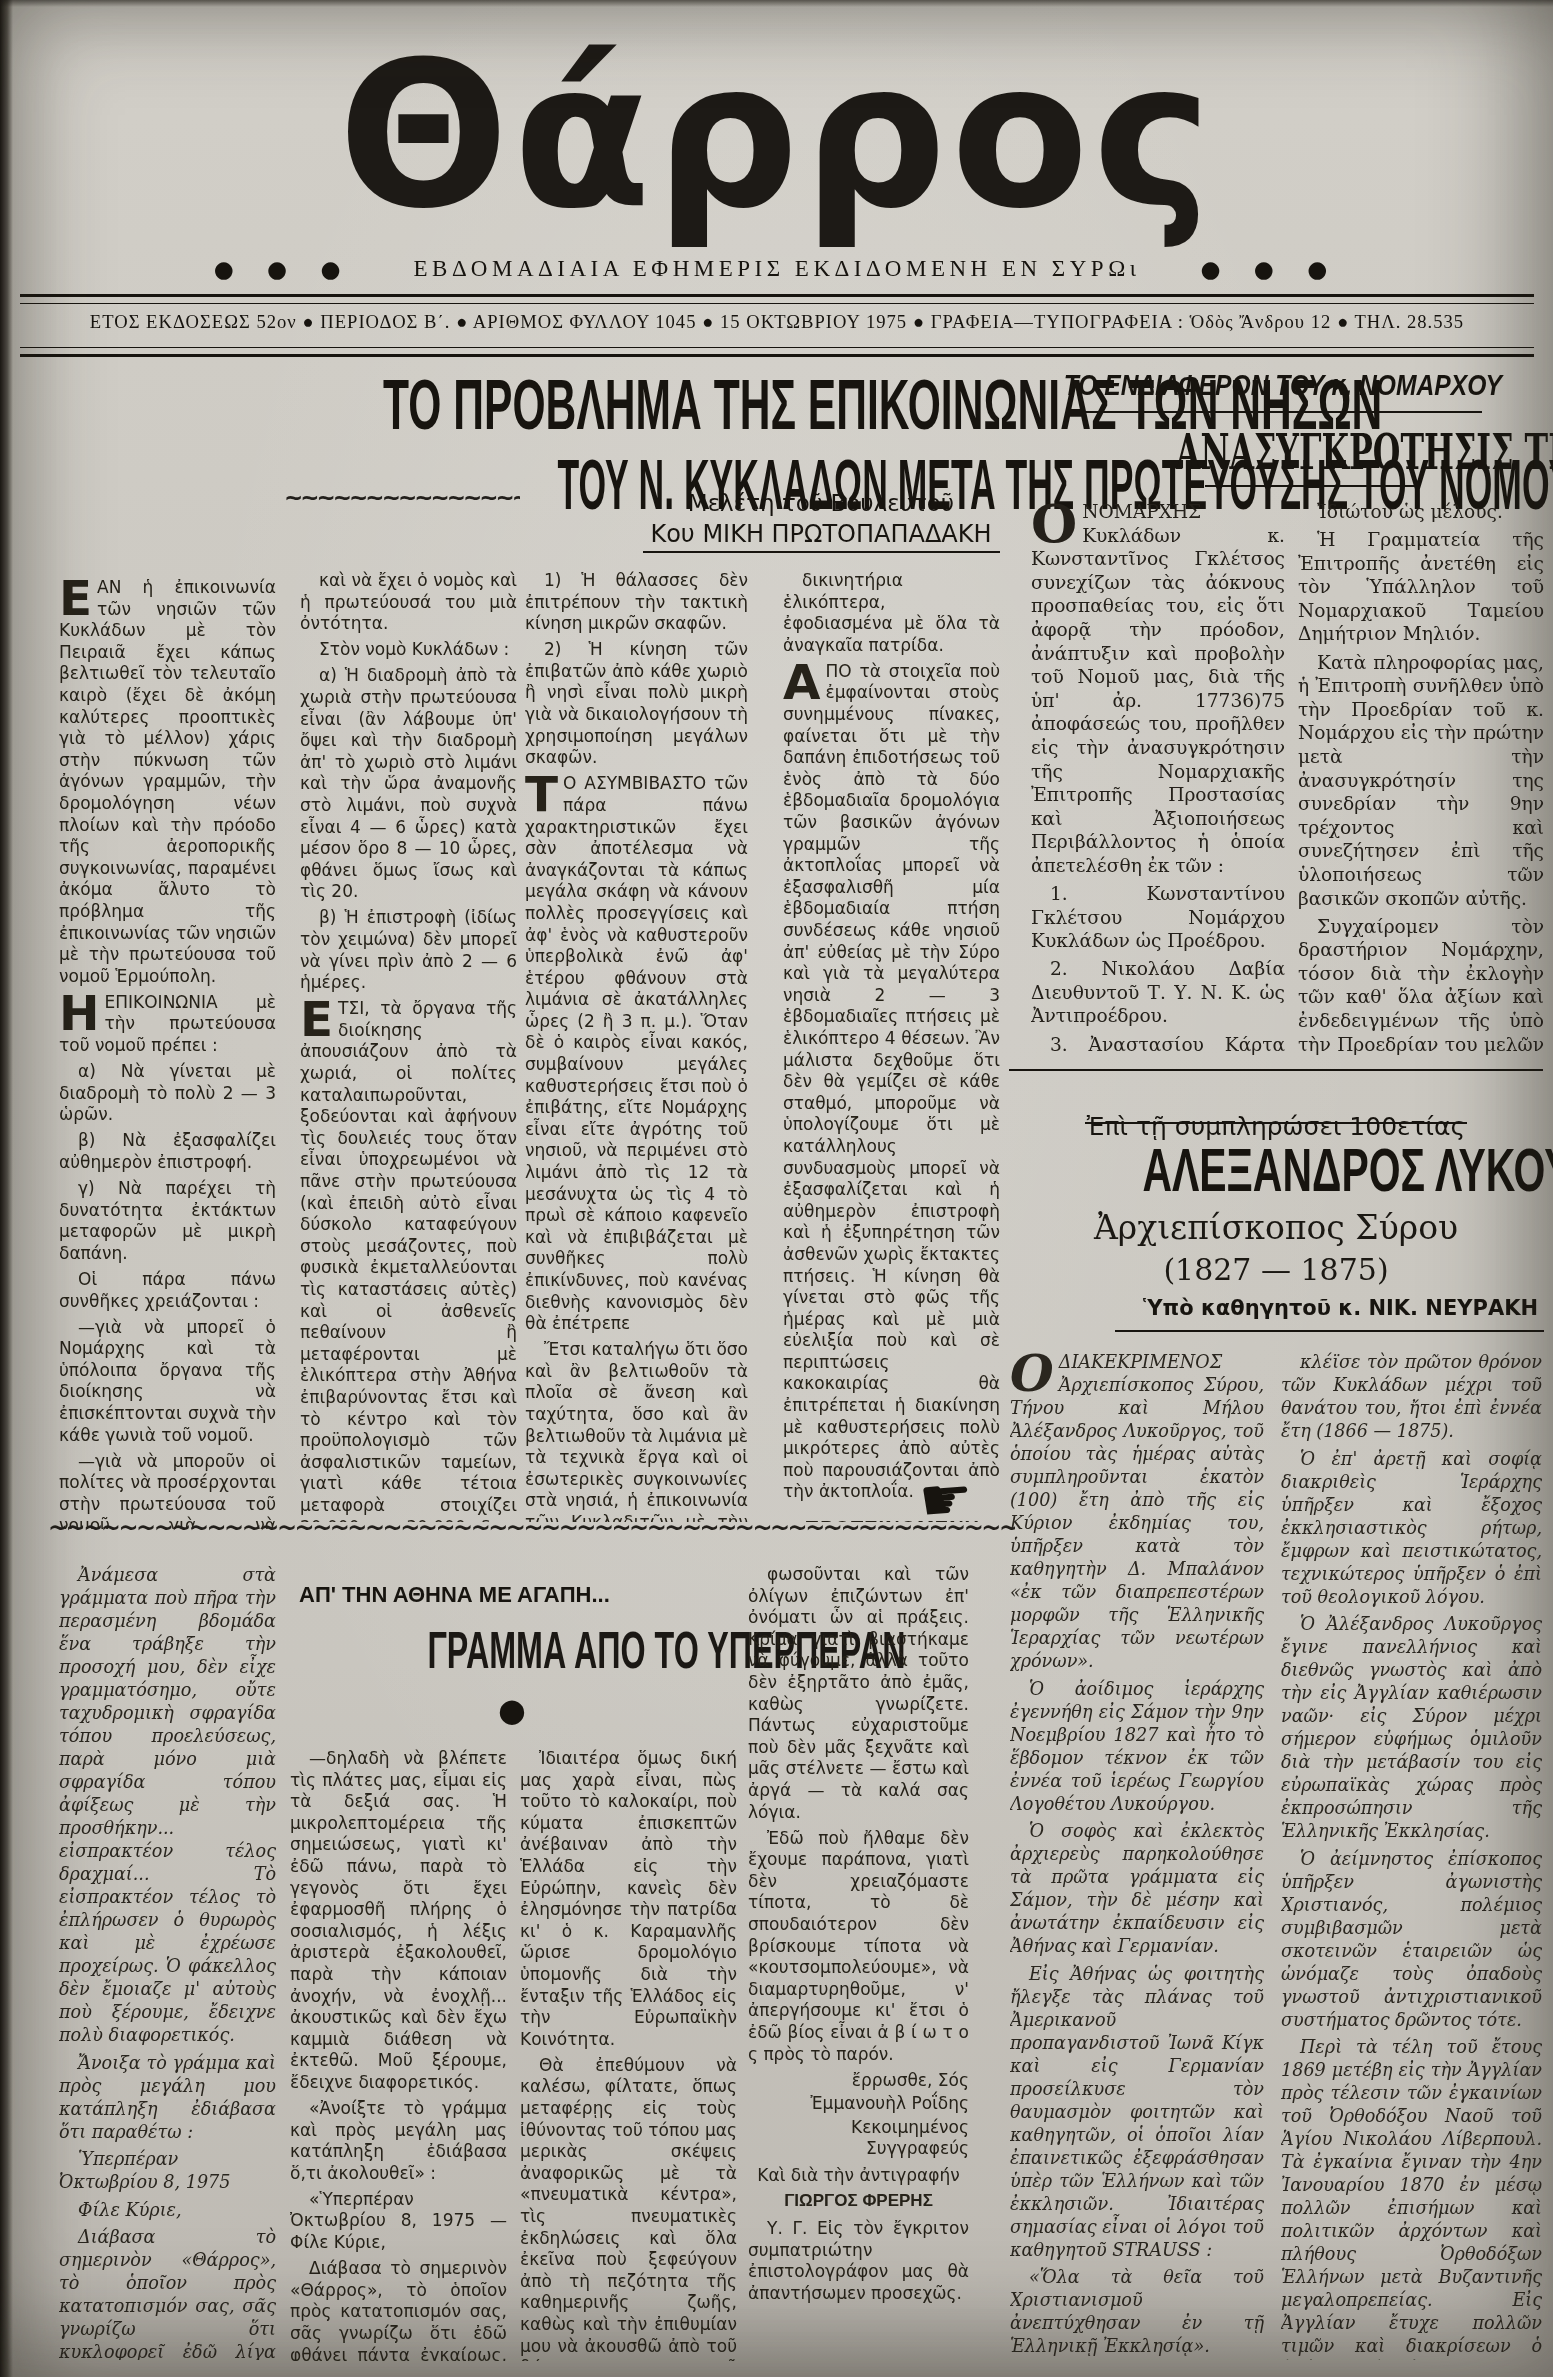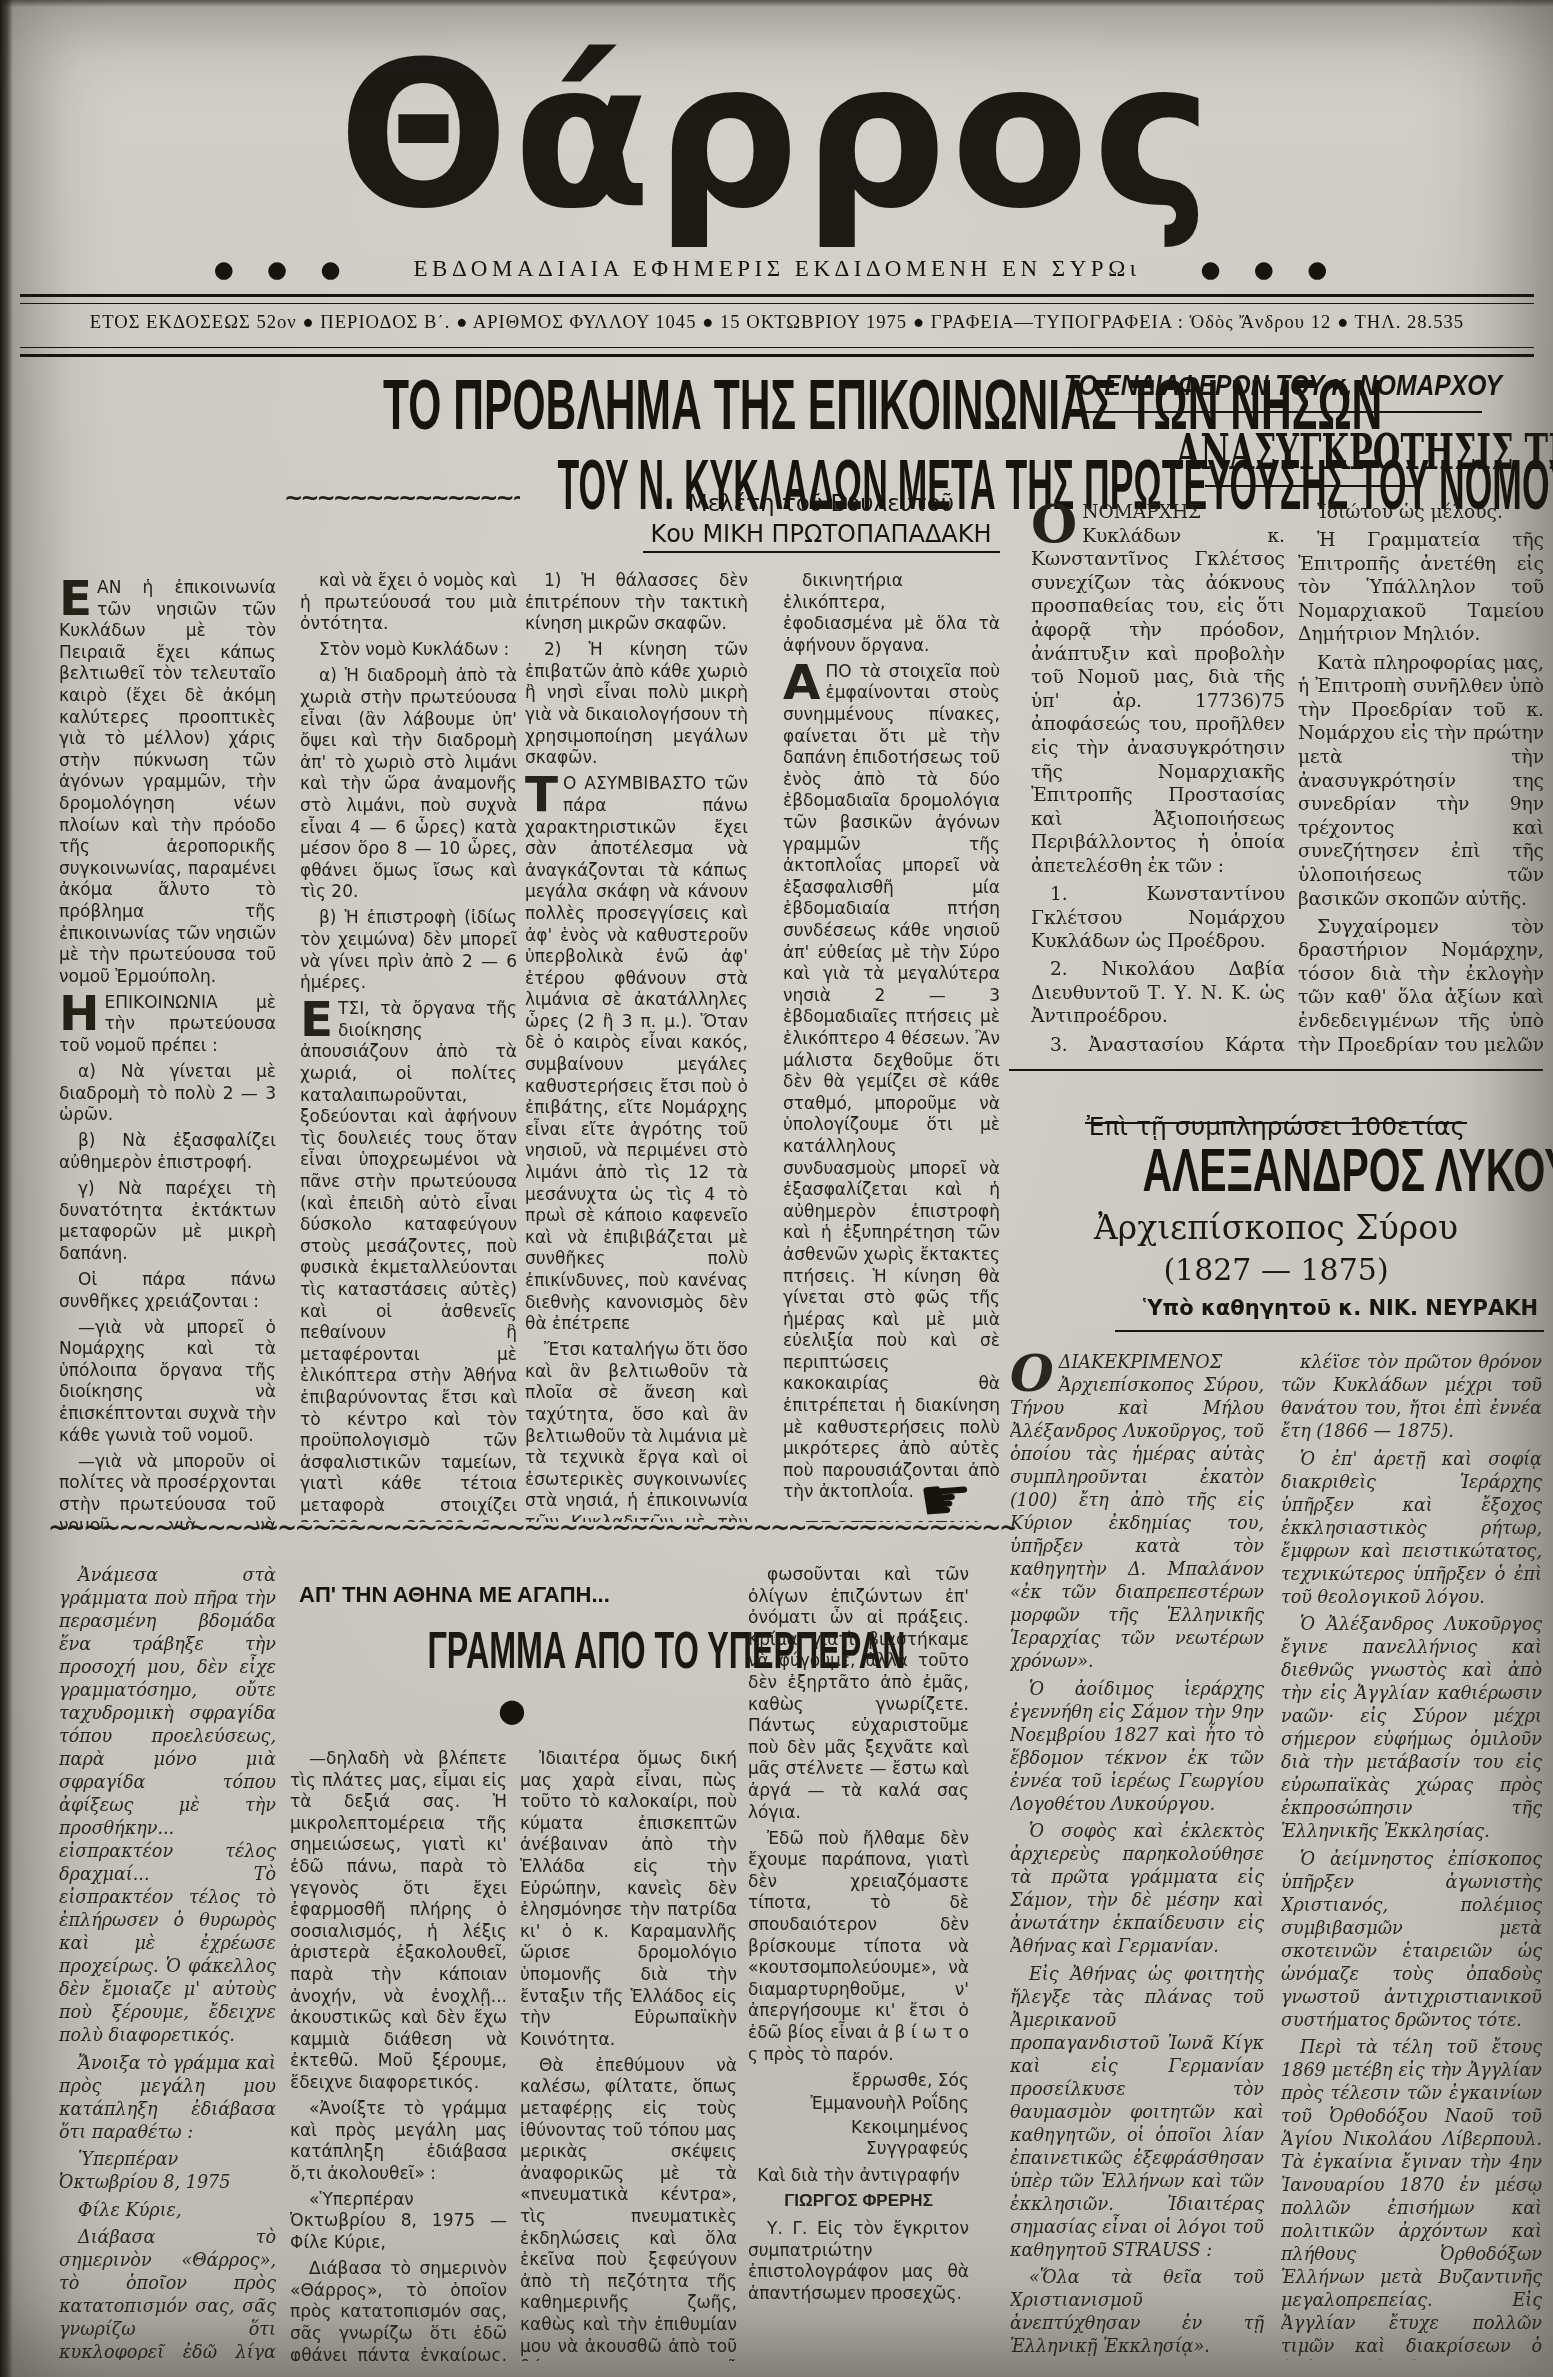--- a/index.html
+++ b/index.html
@@ -140,21 +140,21 @@
       <p>β) Ἡ ἐπιστροφὴ (ἰδίως τὸν χειμώνα) δὲν μπορεῖ νὰ γίνει πρὶν ἀπὸ 2 — 6 ἡμέρες.</p>
       <p class="dc">ΕΤΣΙ, τὰ ὄργανα τῆς διοίκησης ἀπουσιάζουν ἀπὸ τὰ χωριά, οἱ πολίτες καταλαιπωροῦνται, ξοδεύονται καὶ ἀφήνουν τὶς δουλειές τους ὅταν εἶναι ὑποχρεωμένοι νὰ πᾶνε στὴν πρωτεύουσα (καὶ ἐπειδὴ αὐτὸ εἶναι δύσκολο καταφεύγουν στοὺς μεσάζοντες, ποὺ φυσικὰ ἐκμεταλλεύονται τὶς καταστάσεις αὐτὲς) καὶ οἱ ἀσθενεῖς πεθαίνουν ἢ μεταφέρονται μὲ ἑλικόπτερα στὴν Ἀθήνα ἐπιβαρύνοντας ἔτσι καὶ τὸ κέντρο καὶ τὸν προϋπολογισμὸ τῶν ἀσφαλιστικῶν ταμείων, γιατὶ κάθε τέτοια μεταφορὰ στοιχίζει 20.000 — 30.000 δρχ. (Τὸ 1974 ἡ συνολικὴ δαπάνη γιὰ μεταφορὰ ἀσθενῶν ἦταν 3.000.000 δρχ.).</p>
     </div>
   <div class="col sansbody" style="left:525px;top:570px;width:223px;height:952px;">
       <p>1) Ἡ θάλασσες δὲν ἐπιτρέπουν τὴν τακτικὴ κίνηση μικρῶν σκαφῶν.</p>
       <p>2) Ἡ κίνηση τῶν ἐπιβατῶν ἀπὸ κάθε χωριὸ ἢ νησὶ εἶναι πολὺ μικρὴ γιὰ νὰ δικαιολογήσουν τὴ χρησιμοποίηση μεγάλων σκαφῶν.</p>
       <p class="dc">ΤΟ ΑΣΥΜΒΙΒΑΣΤΟ τῶν πάρα πάνω χαρακτηριστικῶν ἔχει σὰν ἀποτέλεσμα νὰ ἀναγκάζονται τὰ κάπως μεγάλα σκάφη νὰ κάνουν πολλὲς προσεγγίσεις καὶ ἀφ' ἑνὸς νὰ καθυστεροῦν ὑπερβολικὰ ἐνῶ ἀφ' ἑτέρου φθάνουν στὰ λιμάνια σὲ ἀκατάλληλες ὧρες (2 ἢ 3 π. μ.). Ὅταν δὲ ὁ καιρὸς εἶναι κακός, συμβαίνουν μεγάλες καθυστερήσεις ἔτσι ποὺ ὁ ἐπιβάτης, εἴτε Νομάρχης εἶναι εἴτε ἀγρότης τοῦ νησιοῦ, νὰ περιμένει στὸ λιμάνι ἀπὸ τὶς 12 τὰ μεσάνυχτα ὡς τὶς 4 τὸ πρωὶ σὲ κάποιο καφενεῖο καὶ νὰ ἐπιβιβάζεται μὲ συνθῆκες πολὺ ἐπικίνδυνες, ποὺ κανένας διεθνὴς κανονισμὸς δὲν θὰ ἐπέτρεπε</p>
       <p>Ἔτσι καταλήγω ὅτι ὅσο καὶ ἂν βελτιωθοῦν τὰ πλοῖα σὲ ἄνεση καὶ ταχύτητα, ὅσο καὶ ἂν βελτιωθοῦν τὰ λιμάνια μὲ τὰ τεχνικὰ ἔργα καὶ οἱ ἐσωτερικὲς συγκοινωνίες στὰ νησιά, ἡ ἐπικοινωνία τῶν Κυκλαδιτῶν μὲ τὴν πρωτεύουσά τους θὰ εἶναι πάντα δύσκολη ἂν δὲν ξεφύγουμε ἀπ' τὴν ἀκτοπλοΐα.</p>
     </div>
   <div class="col sansbody" style="left:783px;top:570px;width:217px;height:952px;">
-      <p>δικινητήρια ἑλικόπτερα, ἐφοδιασμένα μὲ ὅλα τὰ ἀφήνουν ὄργανα.</p>
+      <p>δικινητήρια ἑλικόπτερα, ἐφοδιασμένα μὲ ὅλα τὰ ἀναγκαῖα πατρίδα.</p>
       <p class="dc">ΑΠΟ τὰ στοιχεῖα ποὺ ἐμφαίνονται στοὺς συνημμένους πίνακες, φαίνεται ὅτι μὲ τὴν δαπάνη ἐπιδοτήσεως τοῦ ἑνὸς ἀπὸ τὰ δύο ἑβδομαδιαῖα δρομολόγια τῶν βασικῶν ἀγόνων γραμμῶν τῆς ἀκτοπλοΐας μπορεῖ νὰ ἐξασφαλισθῆ μία ἑβδομαδιαία πτήση συνδέσεως κάθε νησιοῦ ἀπ' εὐθείας μὲ τὴν Σύρο καὶ γιὰ τὰ μεγαλύτερα νησιὰ 2 — 3 ἑβδομαδιαῖες πτήσεις μὲ ἑλικόπτερο 4 θέσεων. Ἂν μάλιστα δεχθοῦμε ὅτι δὲν θὰ γεμίζει σὲ κάθε σταθμό, μποροῦμε νὰ ὑπολογίζουμε ὅτι μὲ κατάλληλους συνδυασμοὺς μπορεῖ νὰ ἐξασφαλίζεται καὶ ἡ αὐθημερὸν ἐπιστροφὴ καὶ ἡ ἐξυπηρέτηση τῶν ἀσθενῶν χωρὶς ἔκτακτες πτήσεις. Ἡ κίνηση θὰ γίνεται στὸ φῶς τῆς ἡμέρας καὶ μὲ μιὰ εὐελιξία ποὺ καὶ σὲ περιπτώσεις κακοκαιρίας θὰ ἐπιτρέπεται ἡ διακίνηση μὲ καθυστερήσεις πολὺ μικρότερες ἀπὸ αὐτὲς ποὺ παρουσιάζονται ἀπὸ τὴν ἀκτοπλοΐα.</p>
       <p class="subhead">ΠΡΟΤΕΙΝΟΜΕΝΗ ΛΥΣΙΣ</p>
     </div>
   <div class="abs hand">☛</div>
 
   <div class="abs nepap-kicker">
     <span>ΤΟ ΕΝΔΙΑΦΕΡΟΝ ΤΟΥ κ. ΝΟΜΑΡΧΟΥ</span>
   </div>
   <div class="abs nepap-krule"></div>
   <div class="abs nepap-head">

